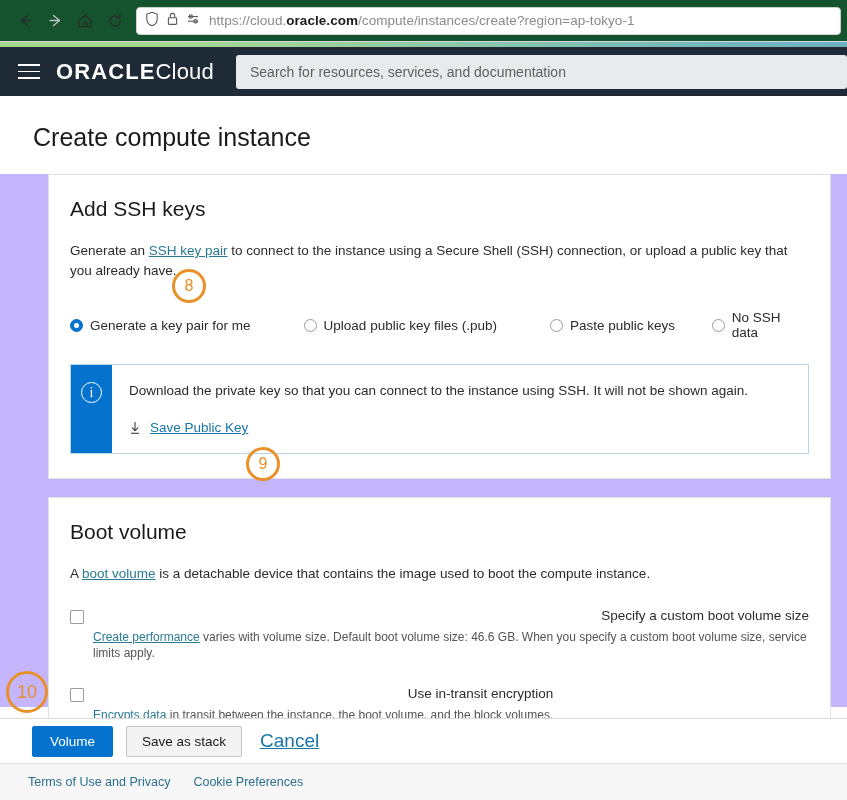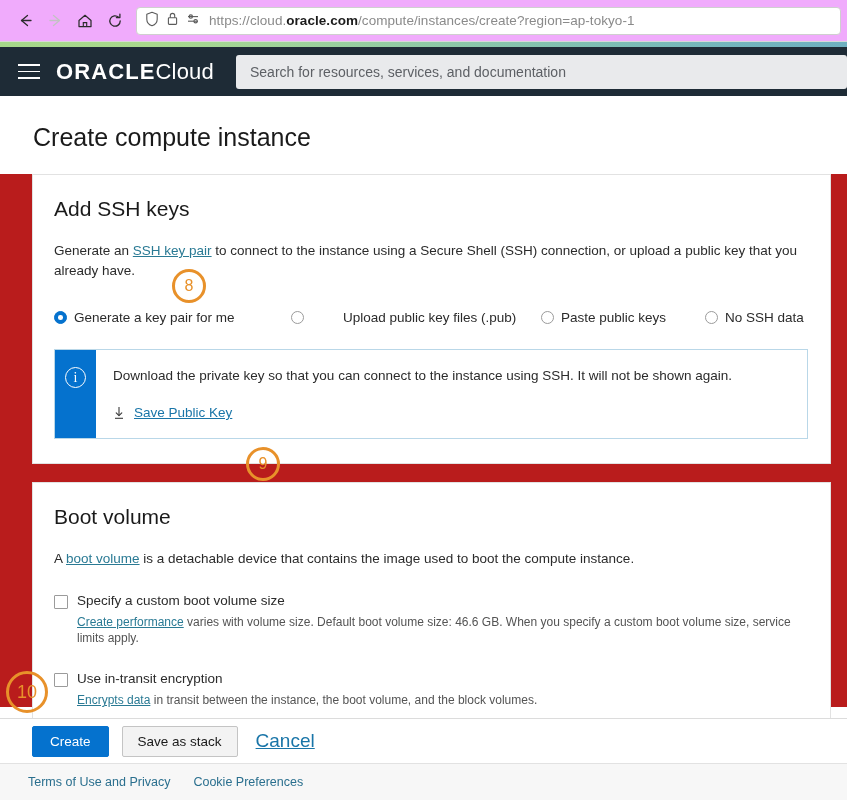--- a/index.html
+++ b/index.html
@@ -7,21 +7,21 @@
     margin: 0; padding: 0;
     width: 847px; height: 800px;
     overflow: hidden;
     background: #ffffff;
     font-family: "Liberation Sans", sans-serif;
   }
 
   
   .browser-bar {
     height: 42px;
-    background: #f0abfc;
+    background: #14532d;
     display: flex;
     align-items: center;
     padding: 0 6px 0 10px;
     border-bottom: 1px solid #d8d8d8;
   }
   .nav-btn {
     width: 30px; height: 30px;
     display: flex; align-items: center; justify-content: center;
     border-radius: 4px;
     flex: 0 0 auto;
@@ -116,22 +116,22 @@
     overflow: hidden;
   }
   .page-title {
     font-size: 25px;
     color: #1a1a1a;
     font-weight: 400;
     padding: 27px 0 22px 33px;
     background: #ffffff;
   }
   .scroll-region {
-    background: #b91c1c;
-    padding: 0 0 0 0;
+    background: #c4b5fd;
+    padding: 0 0 0 16px;
     height: 533px;
     position: relative;
   }
   .card {
     background: #ffffff;
     border: 1px solid #e2e2e2;
     margin: 0 16px 0 32px;
     padding: 22px 21px 24px 21px;
   }
   .card + .card { margin-top: 18px; }
@@ -161,21 +161,21 @@
   
   .radio-row {
     display: flex;
     align-items: center;
     margin-top: 30px;
     font-size: 13.5px;
     color: #2b2b2b;
   }
   .radio-opt { display: flex; align-items: center; cursor: pointer; }
   .radio-opt:nth-child(1) { width: 237px; }
-  .radio-opt:nth-child(2) { width: 250px; gap: 32px; }
+  .radio-opt:nth-child(2) { width: 250px; }
   .radio-opt:nth-child(3) { width: 164px; }
   .rdo {
     width: 13px; height: 13px;
     border-radius: 50%;
     border: 1px solid #9b9b9b;
     background: #fff;
     margin-right: 7px;
     flex: 0 0 auto;
     position: relative;
   }
@@ -250,21 +250,21 @@
   .chk-row { margin-top: 24px; display: flex; align-items: flex-start; }
   .chk {
     width: 14px; height: 14px;
     border: 1px solid #9b9b9b;
     background: #fff;
     border-radius: 1px;
     margin-right: 9px;
     margin-top: 2px;
     flex: 0 0 auto;
   }
-  .chk-label { font-size: 13.5px; color: #2b2b2b; }
+  .chk-label { font-size: 13.5px; color: #2b2b2b; text-align: right; }
   .chk-help {
     font-size: 12px;
     color: #545454;
     margin-top: 6px;
     line-height: 1.4;
   }
 
   
   .action-bar {
     position: absolute;
@@ -474,21 +474,21 @@
         <span class="chk"></span>
         <div>
           <div class="chk-label">Use in-transit encryption</div>
           <div class="chk-help"><a class="link">Encrypts data</a><span> in transit between the instance, the boot volume, and the block volumes.</span></div>
         </div>
       </div>
     </div>
   </div>
 
   <div class="action-bar">
-    <button class="btn btn-primary">Create</button>
+    <button class="btn btn-primary">Volume</button>
     <button class="btn btn-plain">Save as stack</button>
     <a class="cancel-link">Cancel</a>
   </div>
 
   <div class="page-footer">
     <a class="footer-link">Terms of Use and Privacy</a>
     <a class="footer-link">Cookie Preferences</a>
   </div>
 
   <div class="anno" style="left:172px; top:173px;">8</div>

